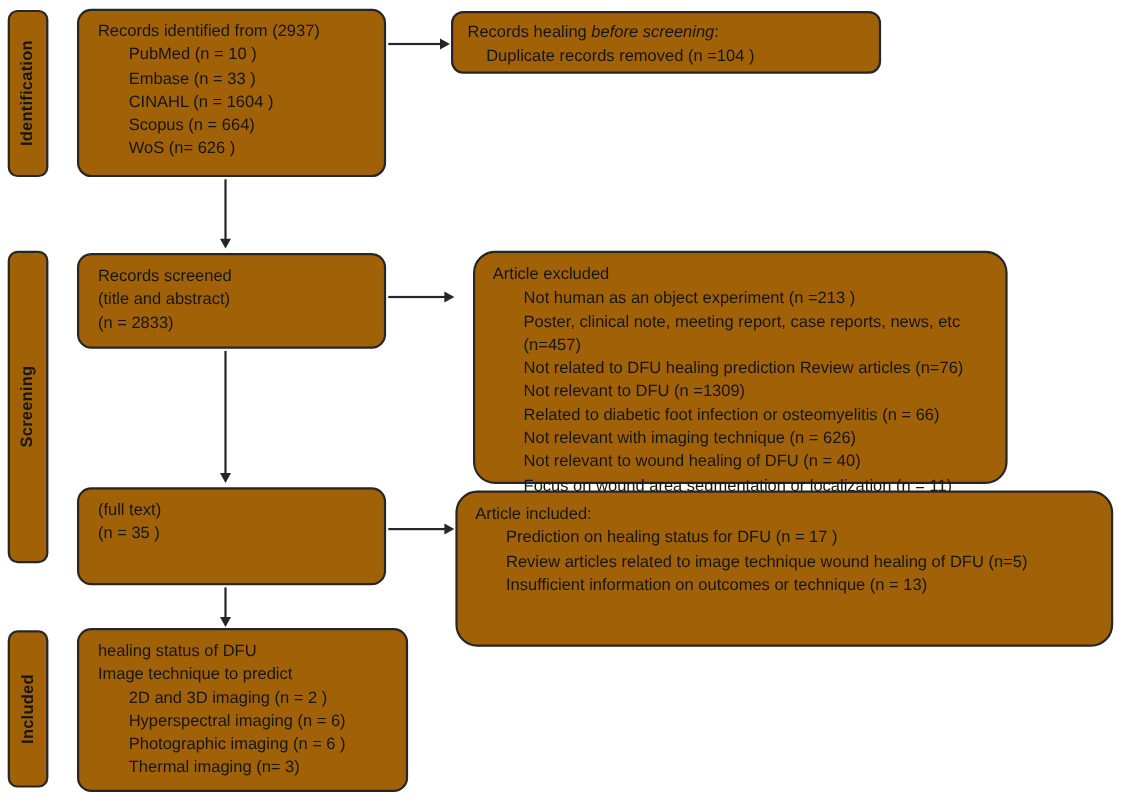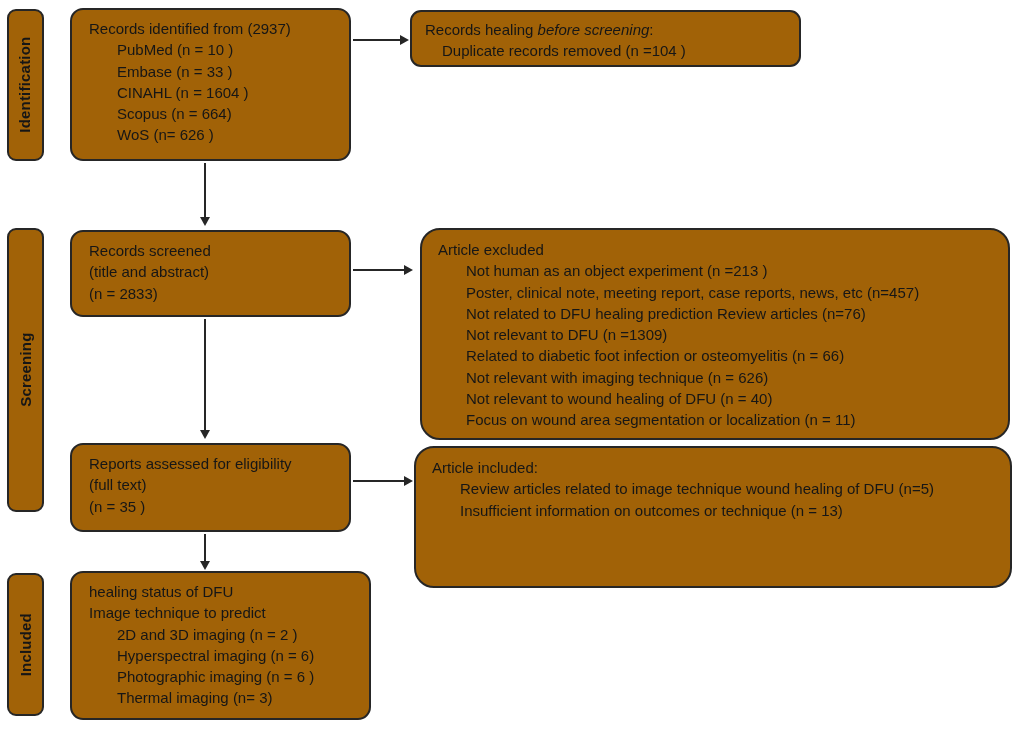--- a/index.html
+++ b/index.html
@@ -101,40 +101,40 @@
     </div>
     <div class="indent-sm">Duplicate records removed (n =104 )</div>
   </div>
 
   <div class="box flow" style="left:70px; top:230px; width:281px; height:87px;">
     <div>Records screened</div>
     <div>(title and abstract)</div>
     <div>(n = 2833)</div>
   </div>
 
-  <div class="box big" style="left:420px; top:228px; width:590px; height:212px;">
+  <div class="box big" style="left:430px; top:228px; width:486px; height:212px;">
     <div>Article excluded</div>
     <div class="indent">Not human as an object experiment (n =213 )</div>
     <div class="indent">Poster, clinical note, meeting report, case reports, news, etc (n=457)</div>
     <div class="indent">Not related to DFU healing prediction Review articles (n=76)</div>
     <div class="indent">Not relevant to DFU (n =1309)</div>
     <div class="indent">Related to diabetic foot infection or osteomyelitis (n = 66)</div>
     <div class="indent">Not relevant with imaging technique (n = 626)</div>
     <div class="indent">Not relevant to wound healing of DFU (n = 40)</div>
     <div class="indent">Focus on wound area segmentation or localization (n = 11)</div>
   </div>
 
   <div class="box flow" style="left:70px; top:443px; width:281px; height:89px;">
-    <div>Reports assessed for eligibility</div>
     <div>(full text)</div>
     <div>(n = 35 )</div>
   </div>
 
   <div class="box big" style="left:414px; top:446px; width:598px; height:142px;">
     <div>Article included:</div>
+    <div class="indent">Prediction on healing status for DFU (n = 17 )</div>
     <div class="indent">Review articles related to image technique wound healing of DFU (n=5)</div>
     <div class="indent">Insufficient information on outcomes or technique (n = 13)</div>
   </div>
 
   <div class="box flow" style="left:70px; top:571px; width:301px; height:149px;">
     <div>healing status of DFU</div>
     <div>Image technique to predict</div>
     <div class="indent">2D and 3D imaging (n = 2 )</div>
     <div class="indent">Hyperspectral imaging (n = 6)</div>
     <div class="indent">Photographic imaging (n = 6 )</div>

